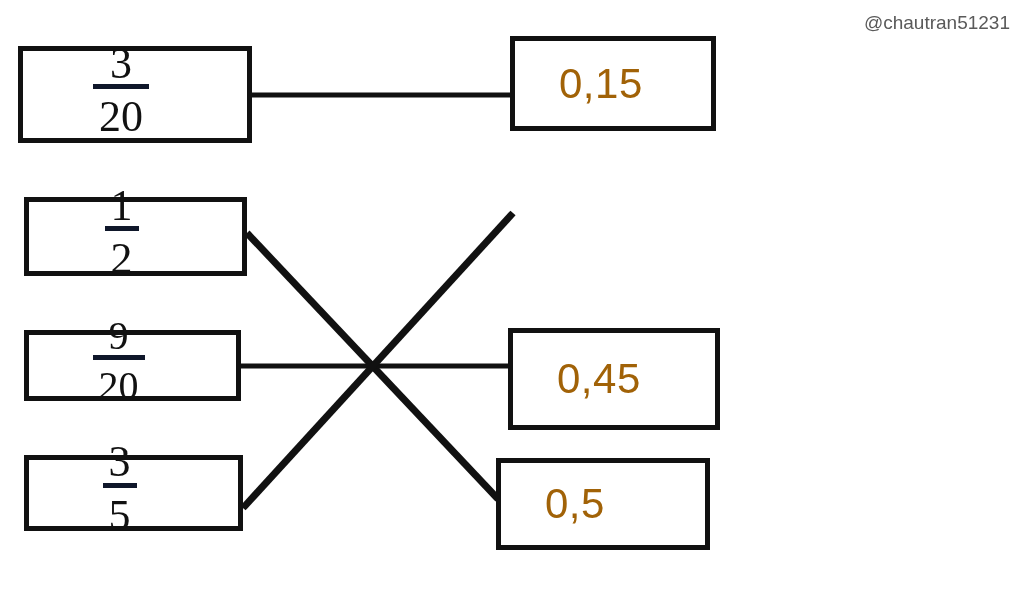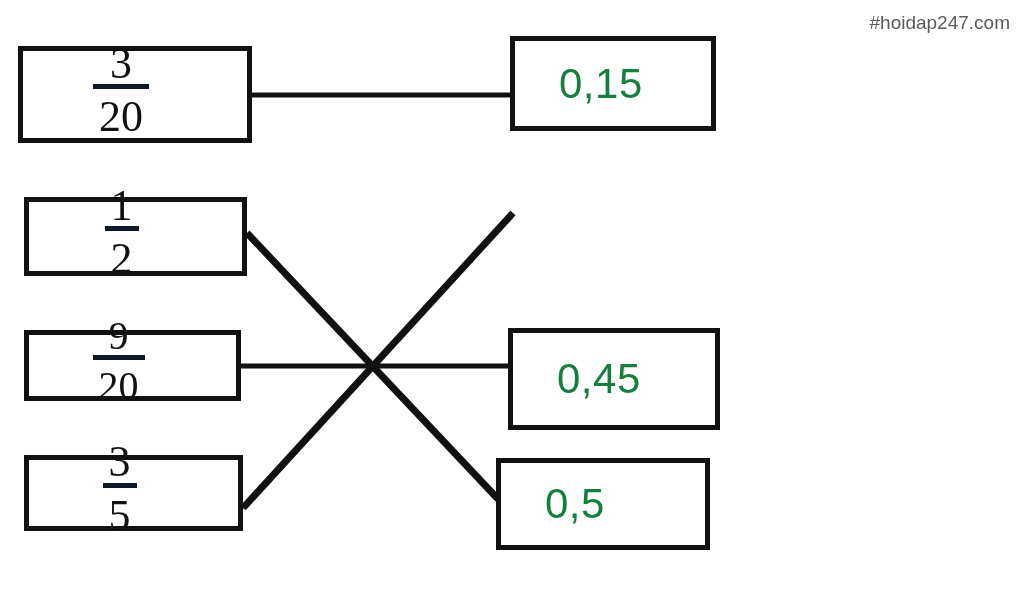--- a/index.html
+++ b/index.html
@@ -51,21 +51,21 @@
   }
   .fraction .numer {
     padding: 0 6px;
   }
   .fraction .denom {
     padding: 8px 6px;
     border-top: 5px solid #0f172a;
   }
   .decimal {
     font-size: 42px;
-    color: #15803d;
+    color: #a16207;
     font-family: "Liberation Sans", sans-serif;
     padding-left: 44px;
     letter-spacing: 0.5px;
   }
   .watermark {
     position: absolute;
     top: 10px;
     right: 14px;
     text-align: right;
     color: #5a5a5a;
@@ -125,16 +125,16 @@
 
   <div class="match-box box-right" style="left:508px; top:328px; width:212px; height:102px;">
     <span class="decimal">0,45</span>
   </div>
 
   <div class="match-box box-right" style="left:496px; top:458px; width:214px; height:92px;">
     <span class="decimal">0,5</span>
   </div>
 
   <div class="watermark">
-    <div>#hoidap247.com</div>
+    <div>@chautran51231</div>
   </div>
 
 </div>
 
 </body></html>

